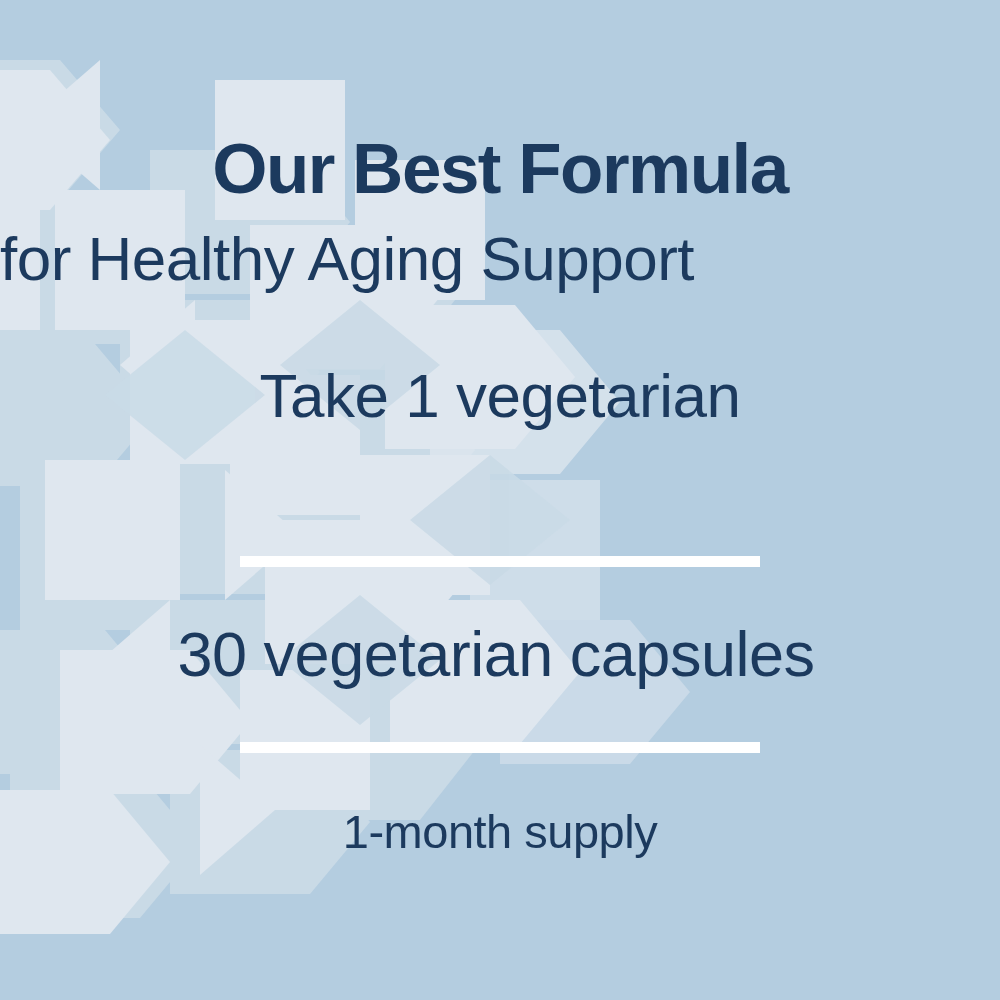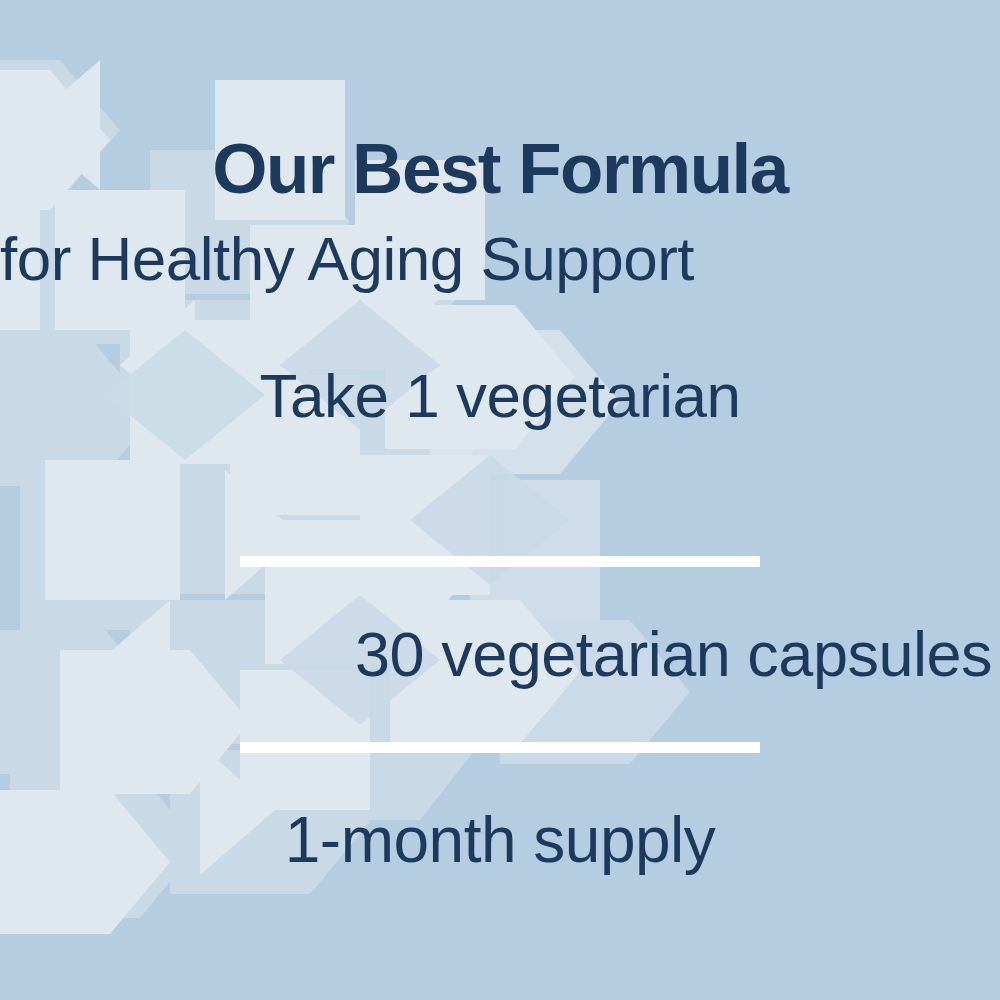--- a/index.html
+++ b/index.html
@@ -89,38 +89,38 @@
     background: #ffffff;
   }
   #divider-1 { top: 556px; }
   #divider-2 { top: 742px; }
 
   .count {
     position: absolute;
     left: 0;
     right: 8px;
     top: 623px;
-    text-align: right;
+    text-align: center;
     color: #1c3a5e;
     font-weight: normal;
     font-size: 63px;
     line-height: 1.0;
     letter-spacing: -0.5px;
     white-space: nowrap;
   }
 
   .supply {
     position: absolute;
     left: 0;
     right: 0;
     top: 808px;
     text-align: center;
     color: #1c3a5e;
     font-weight: normal;
-    font-size: 64px;
+    font-size: 47px;
     line-height: 1.0;
     letter-spacing: -0.5px;
     white-space: nowrap;
   }
 </style>
 </head>
 <body>
 
 <div id="panel">
 

